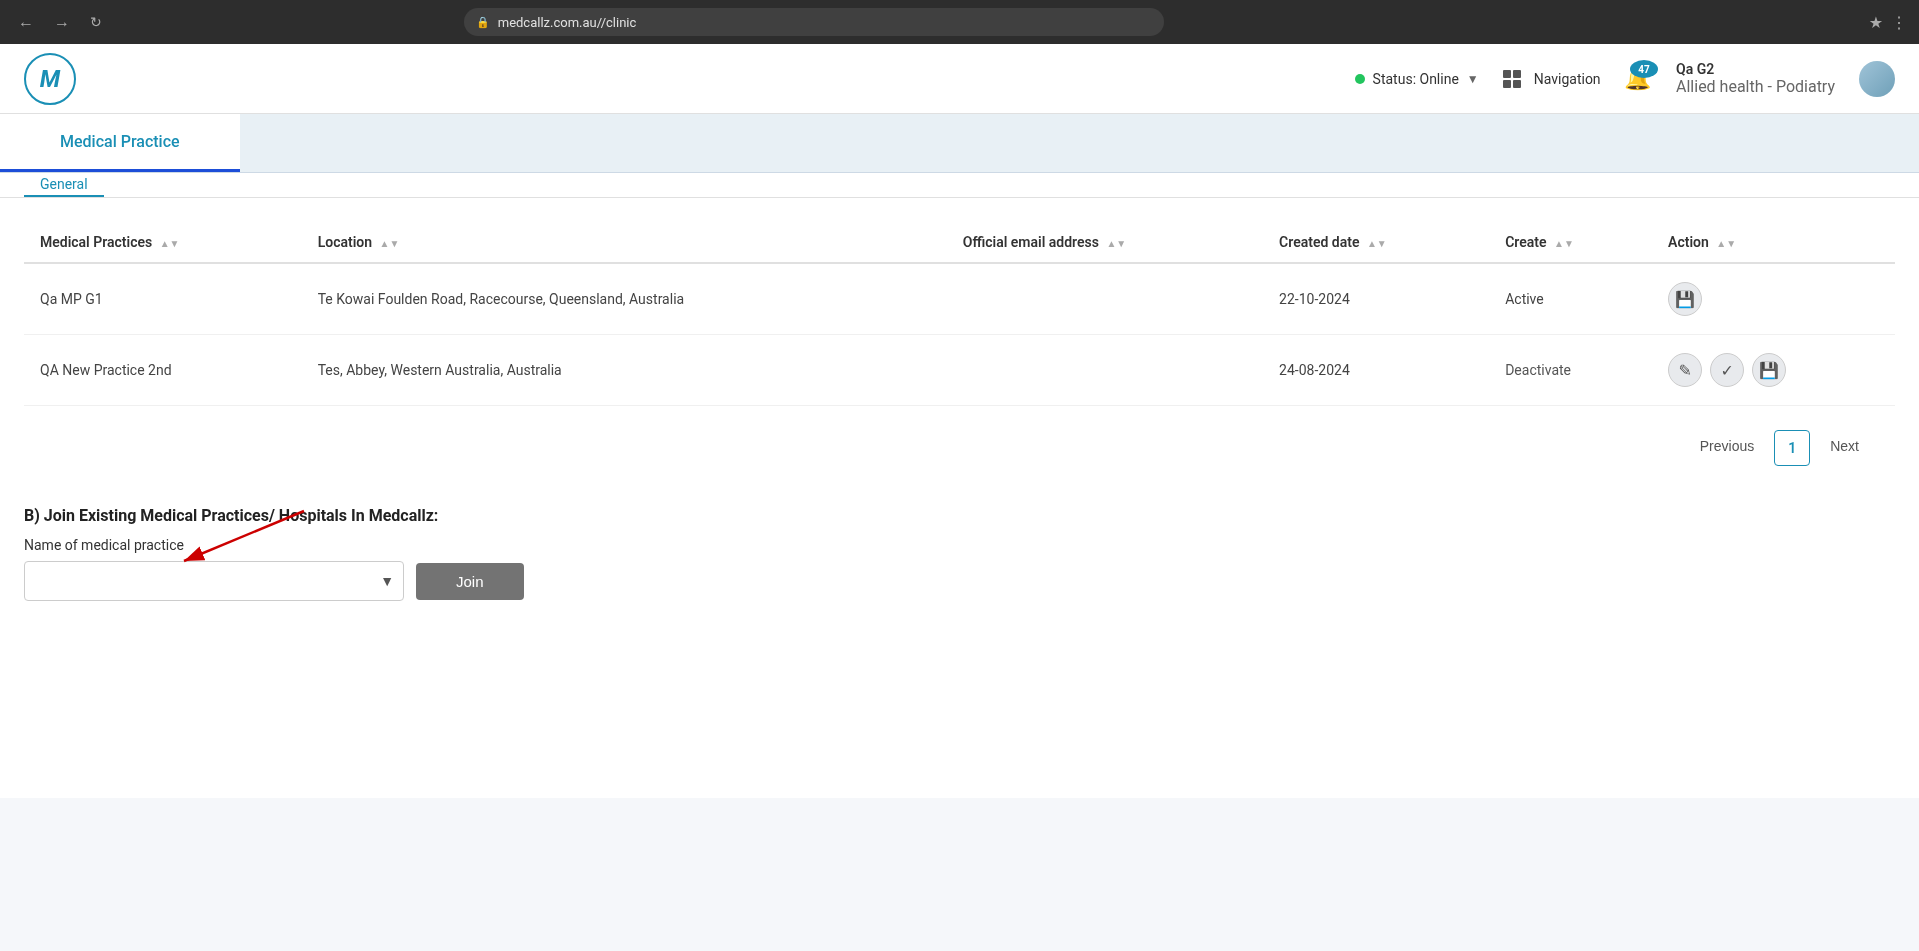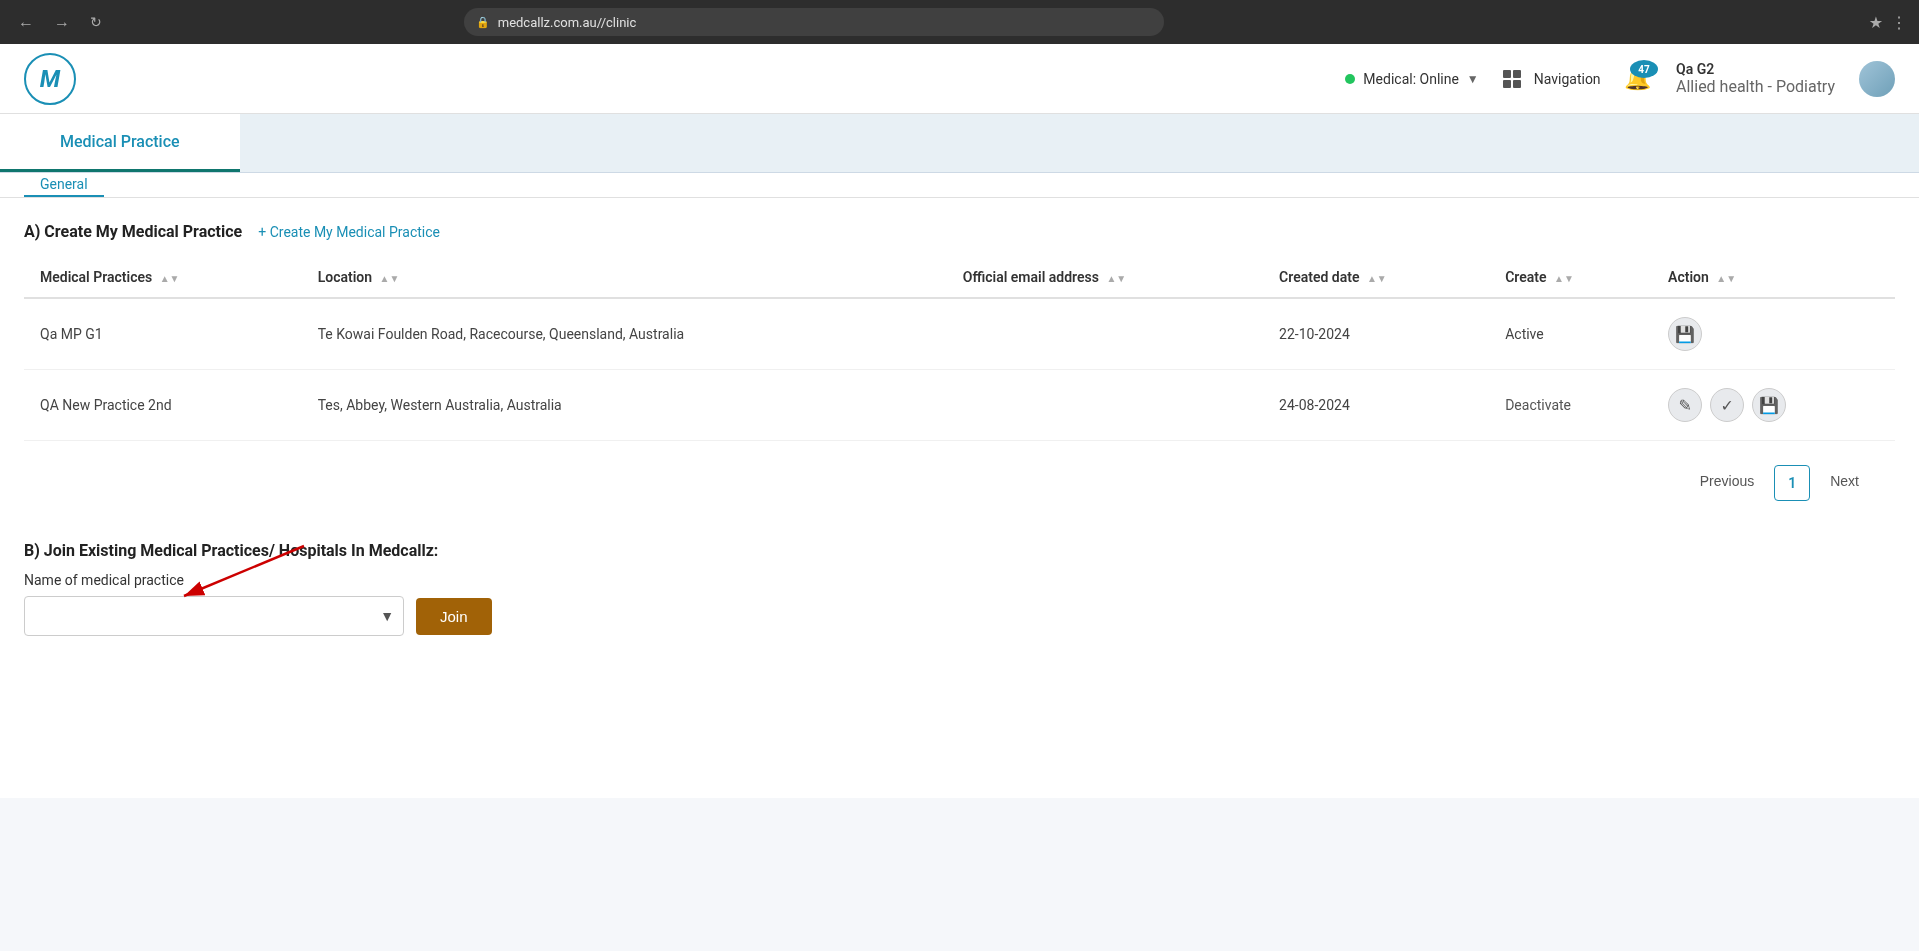--- a/index.html
+++ b/index.html
@@ -148,21 +148,21 @@
     .tab {
       padding: 18px 60px;
       font-size: 16px;
       color: #555;
       cursor: pointer;
       border-bottom: 3px solid transparent;
     }
     .tab.active {
       background: white;
       color: #1a8fb5;
-      border-bottom: 3px solid #0f766e;
+      border-bottom: 3px solid #1d4ed8;
       font-weight: 500;
     }
 
     
     .sub-tab-area {
       background: white;
       padding: 0 24px;
       border-bottom: 1px solid #e0e0e0;
     }
     .sub-tab {
@@ -320,25 +320,25 @@
     }
     .select-chevron {
       position: absolute;
       right: 10px;
       top: 50%;
       transform: translateY(-50%);
       color: #555;
       pointer-events: none;
     }
     .join-btn {
-      background: #a16207;
+      background: #737373;
       color: white;
       border: none;
       border-radius: 4px;
-      padding: 10px 24px;
+      padding: 10px 40px;
       font-size: 15px;
       cursor: pointer;
       font-weight: 500;
     }
     .arrow-container {
       position: relative;
       margin-top: 8px;
     }
 
     
@@ -367,21 +367,21 @@
 
 <div class="app-header">
   <div class="logo-wrapper">
     <div class="logo-circle">
       <span class="logo-m">M</span>
     </div>
   </div>
   <div class="header-right">
     <div class="status-indicator">
       <span class="status-dot"></span>
-      <span>Medical: Online</span>
+      <span>Status: Online</span>
       <span class="status-chevron">▼</span>
     </div>
     <div class="nav-btn">
       <div class="nav-grid-icon">
         <span></span>
           <span></span>
           <span></span>
           <span></span>
       </div>
       <span>Navigation</span>
@@ -401,24 +401,20 @@
 <div class="tabs-bar">
   <div class="tab active">Medical Practice</div>
 </div>
 
 <div class="sub-tab-area">
   <span class="sub-tab">General</span>
 </div>
 
 <div class="main-content">
 
-  <div class="section-header">
-    <span class="section-title">A) Create My Medical Practice</span>
-    <a class="create-link">+ Create My Medical Practice</a>
-  </div>
 
   <table class="data-table">
     <thead>
       <tr>
         <th>
           <span>Medical Practices</span>
           <span class="sort-icon">▲▼</span>
         </th>
         <th>
           <span>Location</span>

